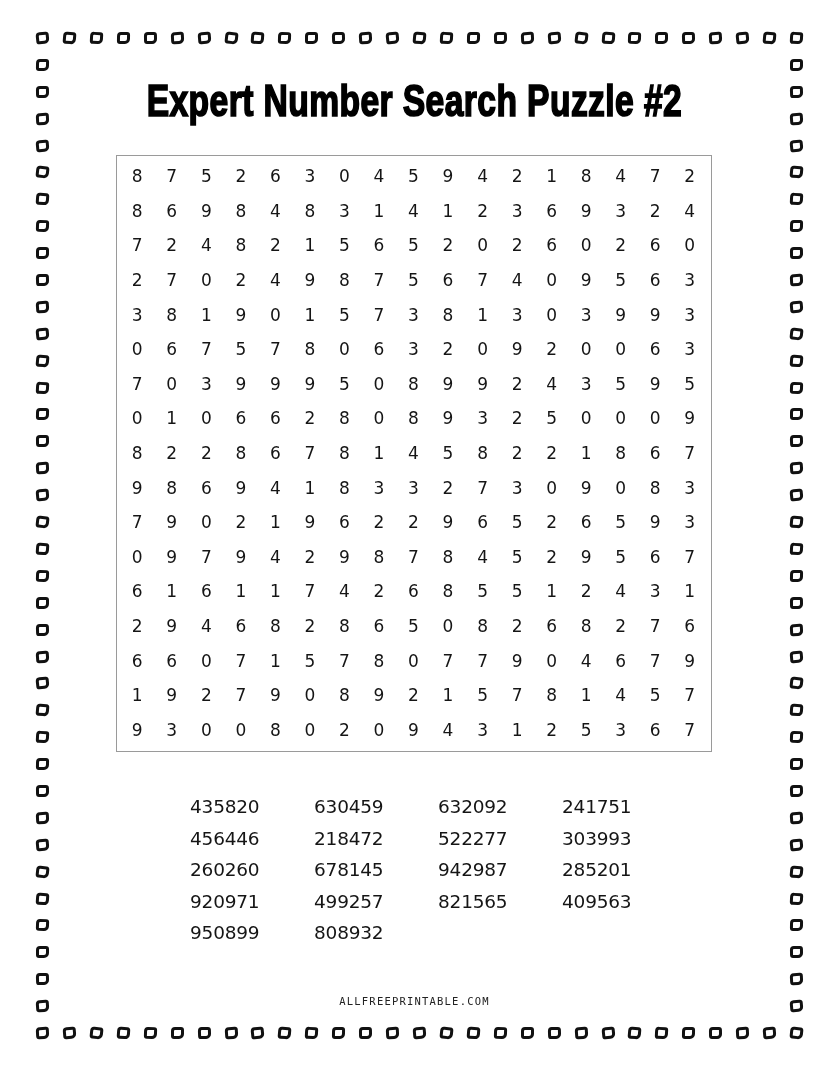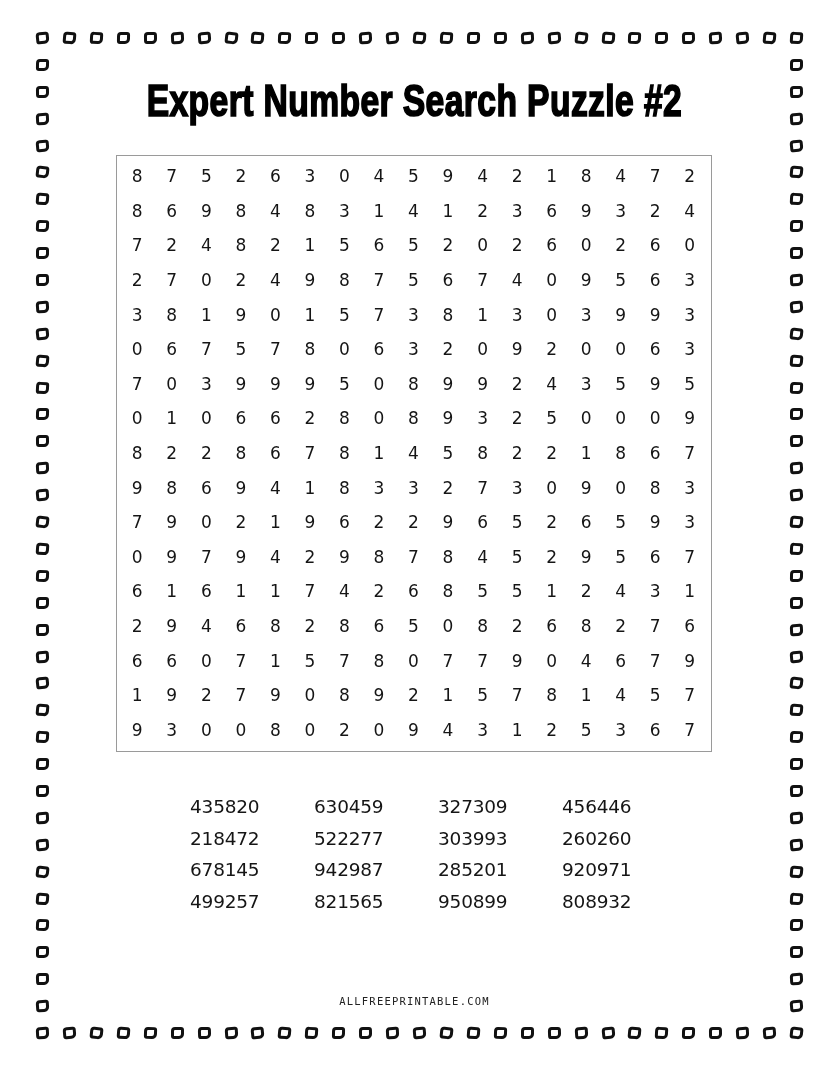--- a/index.html
+++ b/index.html
@@ -475,29 +475,31 @@
       <div class="cell">5</div>
       <div class="cell">3</div>
       <div class="cell">6</div>
       <div class="cell">7</div>
     </div>
 </div>
 
 <div class="wordlist" id="wordlist">
     <div class="word">435820</div>
     <div class="word">630459</div>
-    <div class="word">327309</div>
+    <div class="word">632092</div>
+    <div class="word">241751</div>
     <div class="word">456446</div>
     <div class="word">218472</div>
     <div class="word">522277</div>
     <div class="word">303993</div>
     <div class="word">260260</div>
     <div class="word">678145</div>
     <div class="word">942987</div>
     <div class="word">285201</div>
     <div class="word">920971</div>
     <div class="word">499257</div>
     <div class="word">821565</div>
+    <div class="word">409563</div>
     <div class="word">950899</div>
     <div class="word">808932</div>
   </div>
 
 <div class="footer">ALLFREEPRINTABLE.COM</div>
 
 </body></html>

